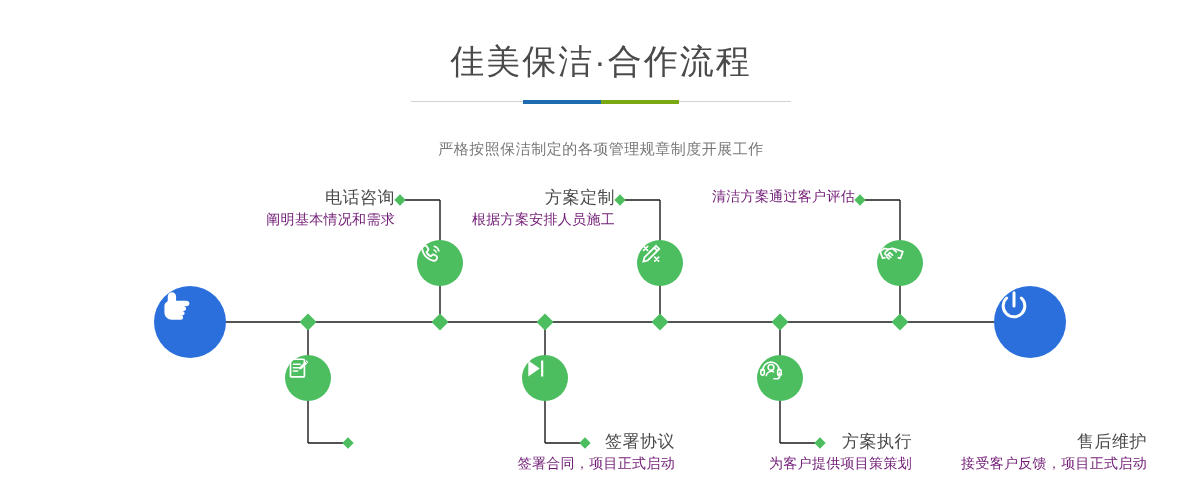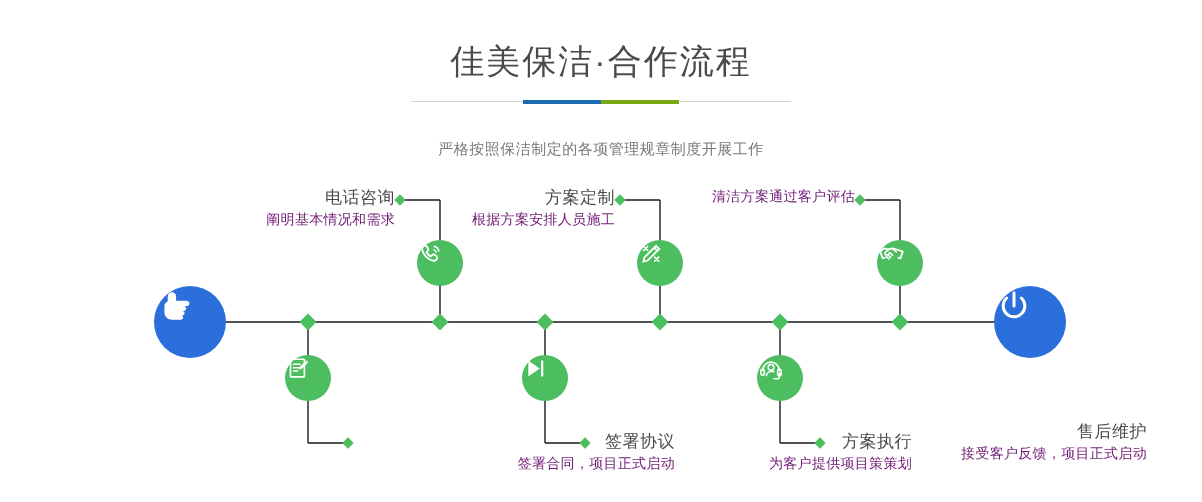--- a/index.html
+++ b/index.html
@@ -191,18 +191,18 @@
   <div class="lbl bottom" style="left:355px; top:430px; width:320px;">
     <div class="t1">签署协议</div>
     <div class="t2">签署合同，项目正式启动</div>
   </div>
 
   <div class="lbl bottom" style="left:592px; top:430px; width:320px;font-family:Liberation Serif, serif;">
     <div class="t1">方案执行</div>
     <div class="t2">为客户提供项目策策划</div>
   </div>
 
-  <div class="lbl bottom" style="left:827px; top:420px; width:320px;">
+  <div class="lbl bottom" style="left:827px; top:430px; width:320px;">
     <div class="t1">售后维护</div>
     <div class="t2">接受客户反馈，项目正式启动</div>
   </div>
 
 </div>
 
 </body></html>

